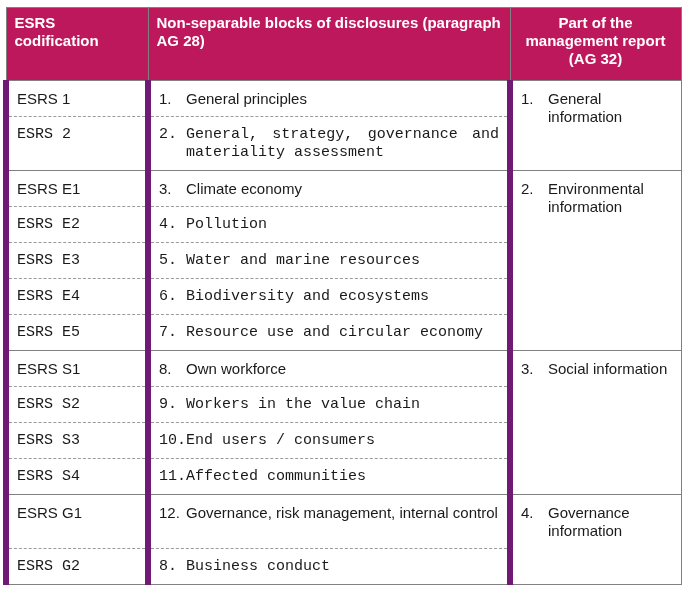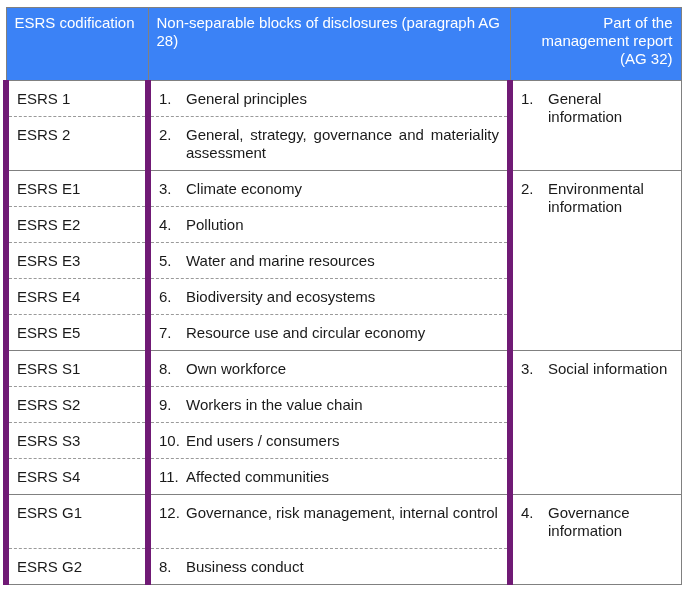--- a/index.html
+++ b/index.html
@@ -1,23 +1,23 @@
 <!DOCTYPE html>
 <html><head>
 <meta charset="utf-8">
 <style>
   html, body { margin:0; padding:0; background:#ffffff; }
   body { width:682px; height:599px; overflow:hidden; font-family:"Liberation Sans", sans-serif; color:#1a1a1a; }
   table { position:absolute; left:3px; top:7px; width:675px; border-collapse:collapse; table-layout:fixed; font-size:15px; }
   col.c1 { width:142px; } col.c2 { width:362px; } col.c3 { width:171px; }
-  th { background:#3b82f6; color:#fff; font-weight:normal; text-align:left; vertical-align:top; padding:6px 8px; line-height:18px; border:1px solid #808080; height:60px;margin-top:30px; }
-  th.right { text-align:right; }
+  th { background:#be185d; color:#fff; font-weight:bold; text-align:left; vertical-align:top; padding:6px 8px; line-height:18px; border:1px solid #808080; height:60px;margin-top:30px; }
+  th.right { text-align:center; }
   td { border-left:6px solid #701a75; border-right:1px solid #808080; vertical-align:top; padding:9px 8px 8px 8px; line-height:18px; }
   tr.grp-start td { border-top:1px solid #808080; }
-  tr.sub td.a, tr.sub td.b { border-top:1px dashed #9a9a9a; }
+  tr.sub td.a, tr.sub td.b { border-top:1px dashed #9a9a9a;font-family:Liberation Mono, monospace; }
   tr.last td { border-bottom:1px solid #808080; }
   td.part { border-top:1px solid #808080; border-bottom:1px solid #808080; }
   .num { display:inline-block; width:27px; vertical-align:top; }
   .txt { display:inline-block; vertical-align:top; }
   .blk { display:flex; }
   .blk .num { flex:0 0 27px; }
   .blk .txt { flex:1; }
   .justify { text-align:justify; text-align-last:left; }
 </style>
 </head>

